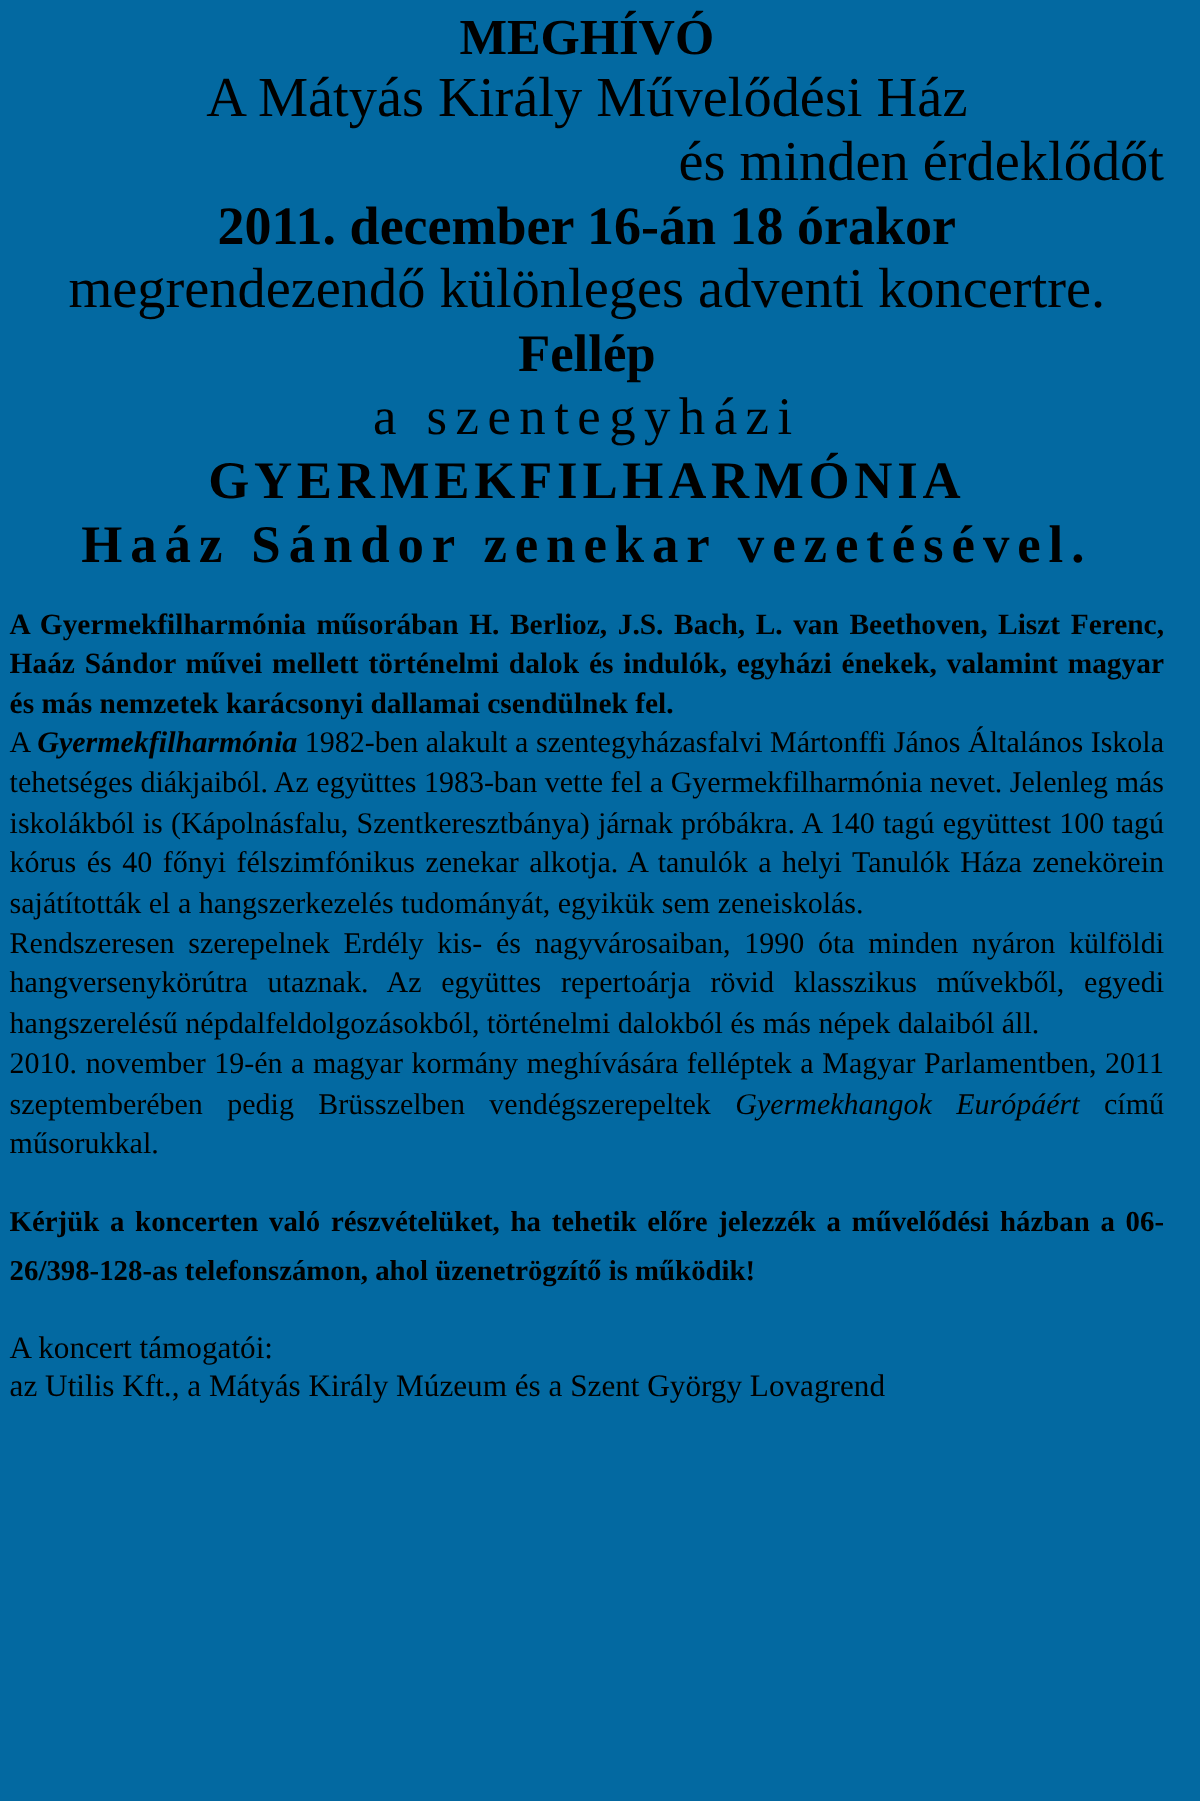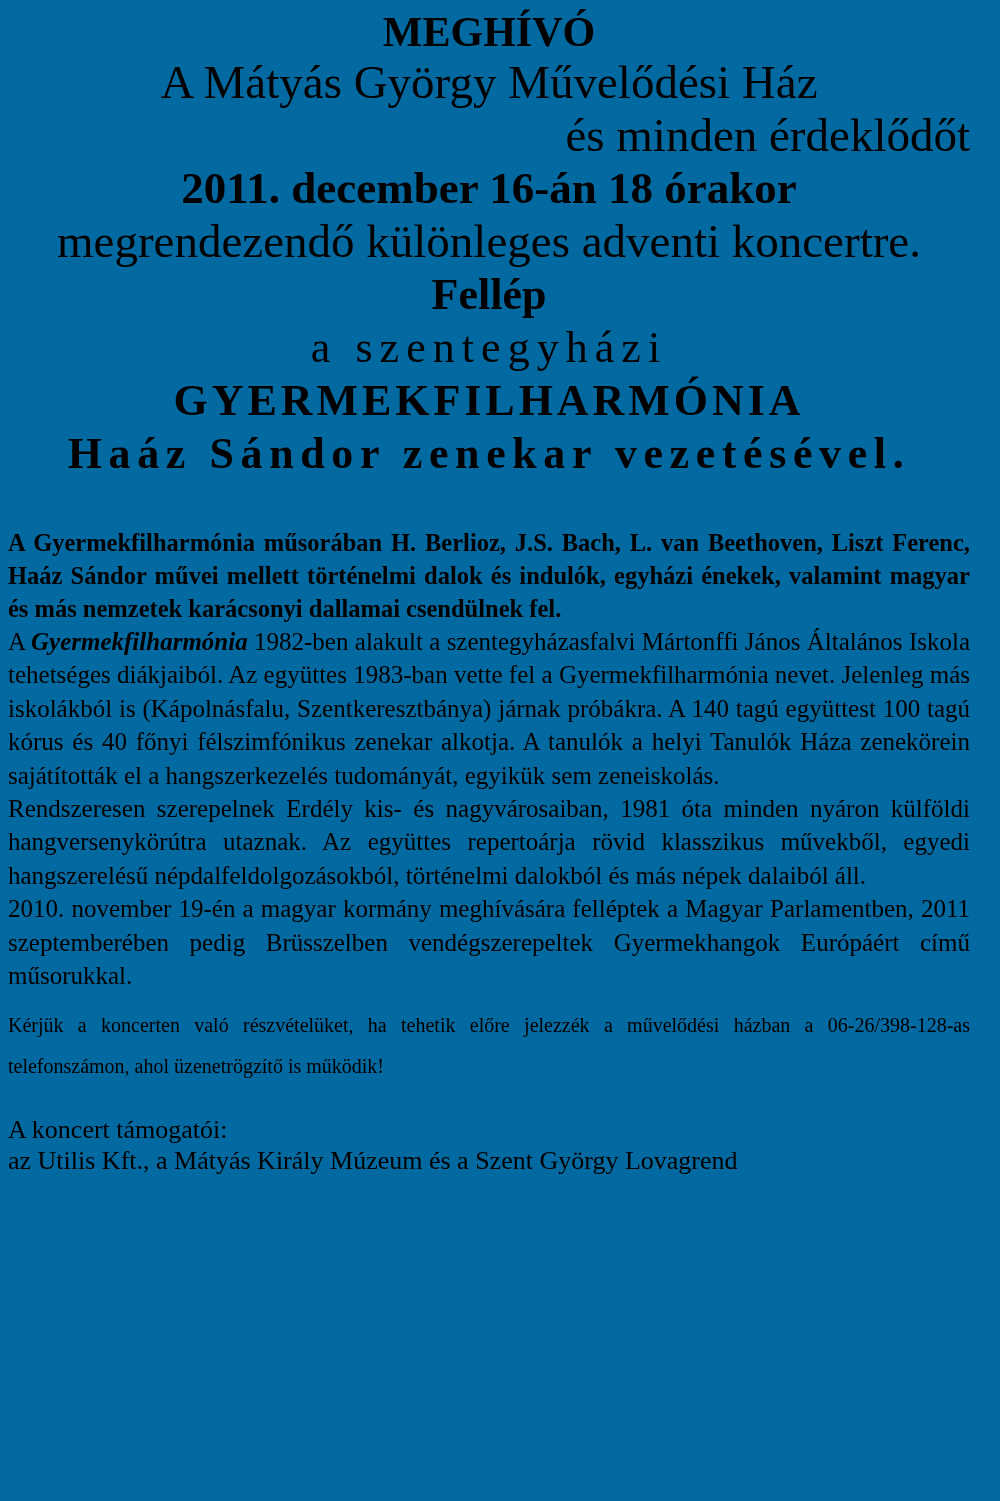--- a/index.html
+++ b/index.html
@@ -24,51 +24,51 @@
   .mt-all    { margin-top: 15px; text-align: right; }
   .t-date    { font-size: 45px; font-weight: bold; line-height: 53px; margin-top: 17px; }
   .t-venue   { margin-top: 21px; }
   .t-event   { margin-top: 22px; }
   .t-fellep  { font-size: 44px; font-weight: bold; line-height: 53px; margin-top: 40px; }
   .t-szent   { font-size: 44px; font-weight: normal; line-height: 53px; letter-spacing: 0.16em; margin-top: 25px; }
   .t-phil    { font-size: 44px; font-weight: bold; line-height: 53px; letter-spacing: 0.09em; margin-top: 12px; }
   .t-cond    { font-size: 44px; font-weight: bold; line-height: 53px; letter-spacing: 0.15em; margin-top: 20px; }
 
   
-  .program   { margin-top: 46px; font-weight: bold; font-size: 24.5px; line-height: 33px; text-align: justify; }
+  .program   { margin-top: 24px; font-weight: bold; font-size: 24.5px; line-height: 33px; text-align: justify; }
   .body-p    { font-size: 25px; line-height: 33.4px; text-align: justify; }
   .body-first{ margin-top: 0; }
-  .rsvp      { margin-top: 13px; font-size: 20px; line-height: 41px; text-align: justify; }
+  .rsvp      { margin-top: 29px; font-size: 24px; line-height: 41px; text-align: justify; font-weight: bold; }
   .sponsors  { margin-top: 27px; font-size: 26px; line-height: 31px; text-align: left; }
   .bi        { font-weight: bold; font-style: italic; }
-  .it        { }
+  .it        { font-style: italic; }
 </style>
 </head>
 <body>
 
 <div class="page">
 
   <h1 class="center t-title">MEGHÍVÓ</h1>
 
-  <div class="line center t-line mt-host">A Mátyás György Művelődési Ház</div>
+  <div class="line center t-line mt-host">A Mátyás Király Művelődési Ház</div>
   <div class="line center t-line mt-all">és minden érdeklődőt</div>
 
   <div class="line center t-date">2011. december 16-án 18 órakor</div>
   <div class="line center t-line t-event">megrendezendő különleges adventi koncertre.</div>
 
   <div class="line center t-fellep">Fellép</div>
   <div class="line center t-szent">a szentegyházi</div>
   <div class="line center t-phil">GYERMEKFILHARMÓNIA</div>
   <div class="line center t-cond">Haáz Sándor zenekar vezetésével.</div>
 
   <p class="program">A Gyermekfilharmónia műsorában H. Berlioz, J.S. Bach, L. van Beethoven, Liszt Ferenc, Haáz Sándor művei mellett történelmi dalok és indulók, egyházi énekek, valamint magyar és más nemzetek karácsonyi dallamai csendülnek fel.</p>
 
   <p class="body-p body-first"><span>A </span><span class="bi">Gyermekfilharmónia</span><span> 1982-ben alakult a szentegyházasfalvi Mártonffi János Általános Iskola tehetséges diákjaiból. Az együttes 1983-ban vette fel a Gyermekfilharmónia nevet. Jelenleg más iskolákból is (Kápolnásfalu, Szentkeresztbánya) járnak próbákra. A 140 tagú együttest 100 tagú kórus és 40 főnyi félszimfónikus zenekar alkotja. A tanulók a helyi Tanulók Háza zenekörein sajátították el a hangszerkezelés tudományát, egyikük sem zeneiskolás.</span></p>
 
-  <p class="body-p">Rendszeresen szerepelnek Erdély kis- és nagyvárosaiban, 1981 óta minden nyáron külföldi hangversenykörútra utaznak. Az együttes repertoárja rövid klasszikus művekből, egyedi hangszerelésű népdalfeldolgozásokból, történelmi dalokból és más népek dalaiból áll.</p>
+  <p class="body-p">Rendszeresen szerepelnek Erdély kis- és nagyvárosaiban, 1990 óta minden nyáron külföldi hangversenykörútra utaznak. Az együttes repertoárja rövid klasszikus művekből, egyedi hangszerelésű népdalfeldolgozásokból, történelmi dalokból és más népek dalaiból áll.</p>
 
   <p class="body-p"><span>2010. november 19-én a magyar kormány meghívására felléptek a Magyar Parlamentben, 2011 szeptemberében pedig Brüsszelben vendégszerepeltek </span><span class="it">Gyermekhangok Európáért</span><span> című műsorukkal.</span></p>
 
   <p class="rsvp">Kérjük a koncerten való részvételüket, ha tehetik előre jelezzék a művelődési házban a 06-26/398-128-as telefonszámon, ahol üzenetrögzítő is működik!</p>
 
   <div class="sponsors">
     <div class="line">A koncert támogatói:</div>
     <div class="line">az Utilis Kft., a Mátyás Király Múzeum és a Szent György Lovagrend</div>
   </div>
 

